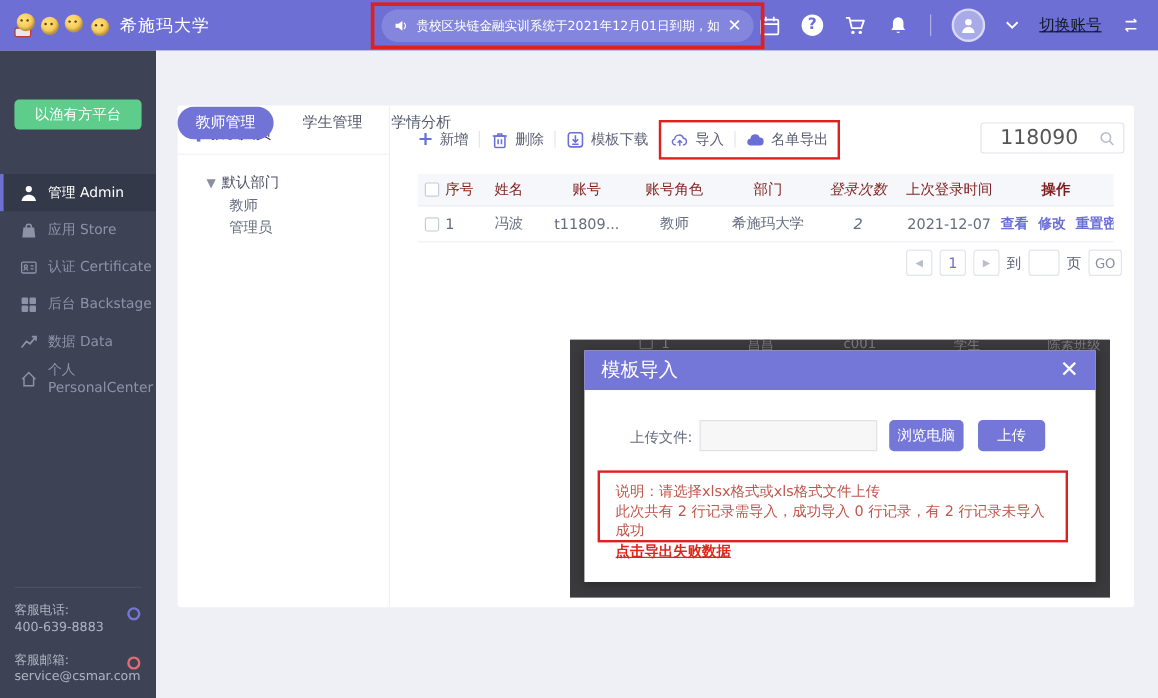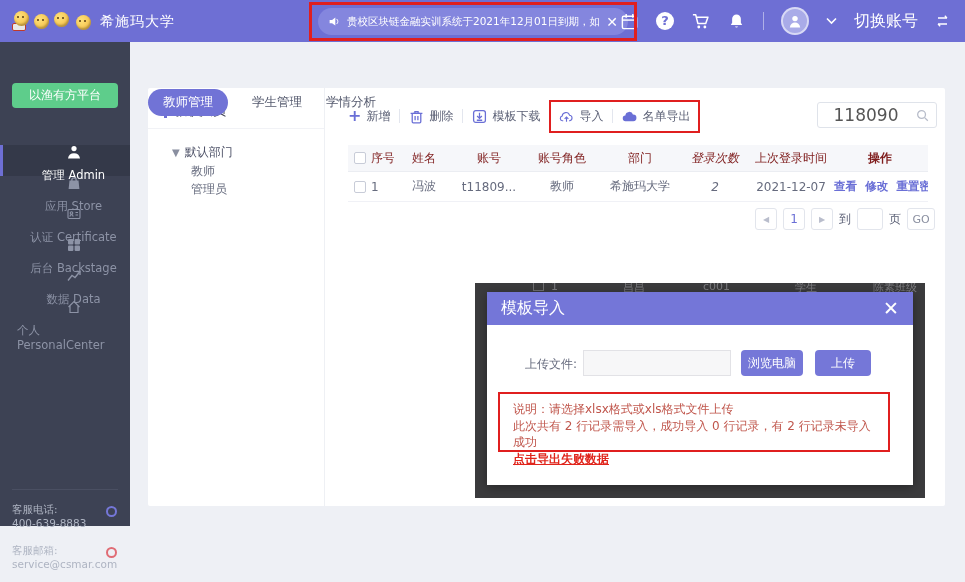--- a/index.html
+++ b/index.html
@@ -19,28 +19,28 @@
   .marquee { width:310px; height:27px; background:#8486de; border-radius:14px; display:flex; align-items:center; padding:0 10px; gap:6px; }
   .marquee-text { color:#fff; font-size:10.5px; white-space:nowrap; overflow:hidden; flex:1; }
   .marquee-close { color:#fff; font-size:14px; cursor:pointer; line-height:1; }
   .marquee-wrap::after { content:""; position:absolute; inset:-6px -9px; border:3px solid #e01f1f; z-index:9; pointer-events:none; }
 
   .header-right { position:absolute; right:14px; top:0; height:42px; display:flex; align-items:center; gap:17px; }
   .hicon { width:19px; height:19px; display:block; cursor:pointer; }
   .q-icon { width:18px; height:18px; border-radius:50%; background:#fff; color:#6e6fd4; font-weight:bold; font-size:13px; text-align:center; line-height:18px; cursor:pointer; }
   .hdr-divider { width:1px; height:18px; background:rgba(255,255,255,.45); }
   .avatar { width:28px; height:28px; border-radius:50%; background:#a9abe8; border:2px solid rgba(255,255,255,.55); display:flex; align-items:center; justify-content:center; cursor:pointer; }
-  .switch-label { color:#ffffff; font-size:16px; cursor:pointer; }
-
-  
-  .sidebar { position:absolute; left:0; top:42px; width:130px; height:484px; background:#3d4254; z-index:4; }
+  .switch-label { color:#0f172a; font-size:13px; cursor:pointer;text-decoration:underline; }
+
+  
+  .sidebar { position:absolute; left:0; top:42px; width:130px; height:540px; background:#3d4254; z-index:4; }
   .platform-btn { position:absolute; left:12px; top:41px; width:106px; height:25px; background:#5ecd8b; color:#fff;
                   font-size:12px; text-align:center; line-height:25px; border-radius:4px; cursor:pointer; }
   .menu { position:absolute; left:0; top:103px; width:130px; }
-  .menu-item { height:31px; display:flex; align-items:center; gap:9px; padding-left:17px; color:#8d93a6; font-size:11.5px; cursor:pointer; position:relative;flex-direction:column; }
+  .menu-item { height:31px; display:flex; align-items:center; gap:9px; padding-left:17px; color:#8d93a6; font-size:11.5px; cursor:pointer; position:relative; }
   .menu-item svg { width:14px; height:14px; flex:none; }
   .menu-item.active { background:#343949; color:#fff; }
   .menu-item.active::before { content:""; position:absolute; left:0; top:0; width:3px; height:100%; background:#6e6fd4; }
   .contact { position:absolute; left:0; top:447px; width:130px; color:#aeb4c2; font-size:10.5px; }
   .contact-divider { margin:0 12px 8px; border-top:1px solid #4a4f62; }
   .contact-row { position:relative; padding:4px 12px 9px; line-height:14px; }
   .ring { position:absolute; right:13px; top:8px; width:11px; height:11px; border-radius:50%; border:2.5px solid #7577d8; }
   .ring.red { border-color:#e06c75; }
 
   

